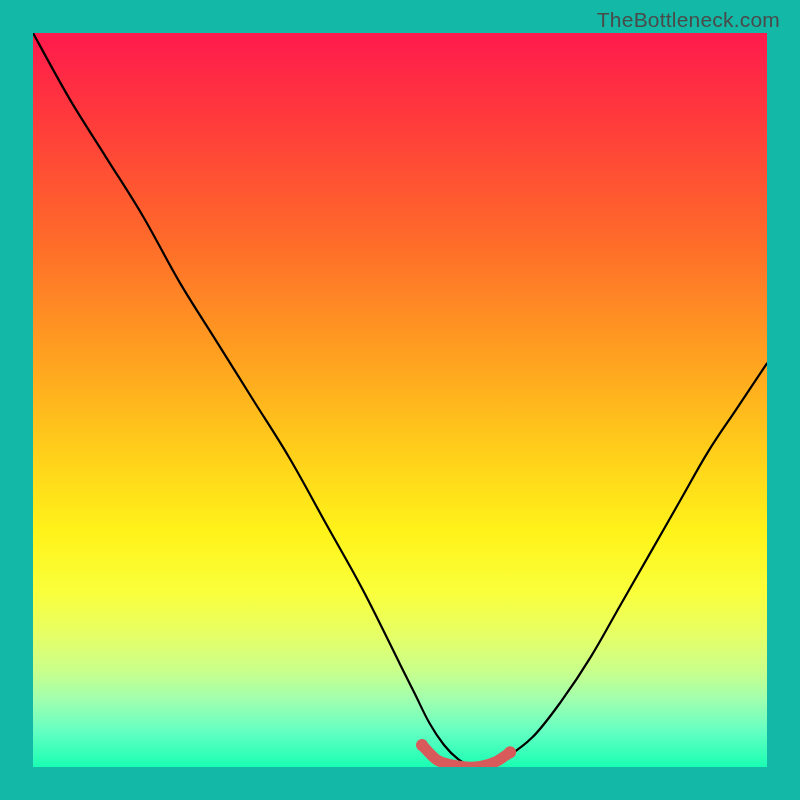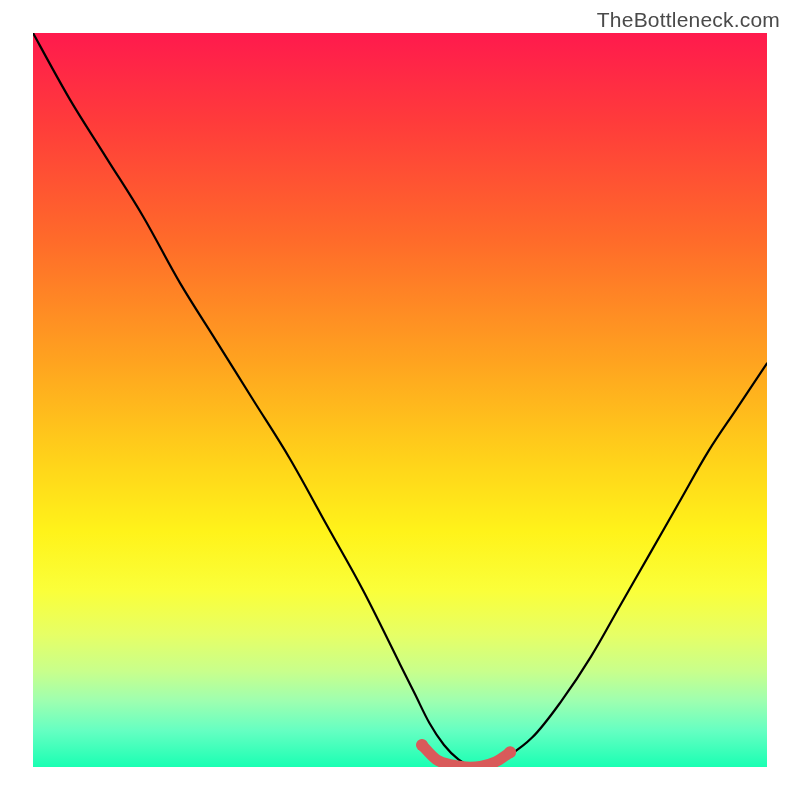--- a/index.html
+++ b/index.html
@@ -10,21 +10,21 @@
     background: #000;
     overflow: hidden;
     font-family: Arial, Helvetica, sans-serif;
   }
   .frame {
     position: absolute;
     left: 0;
     top: 0;
     width: 800px;
     height: 800px;
-    background: #ffffff;
+    background: #14b8a6;
   }
   .plot {
     position: absolute;
     left: 33px;
     top: 33px;
     width: 734px;
     height: 734px;
     background: linear-gradient(
       to bottom,
       #ff1a4d 0%,

